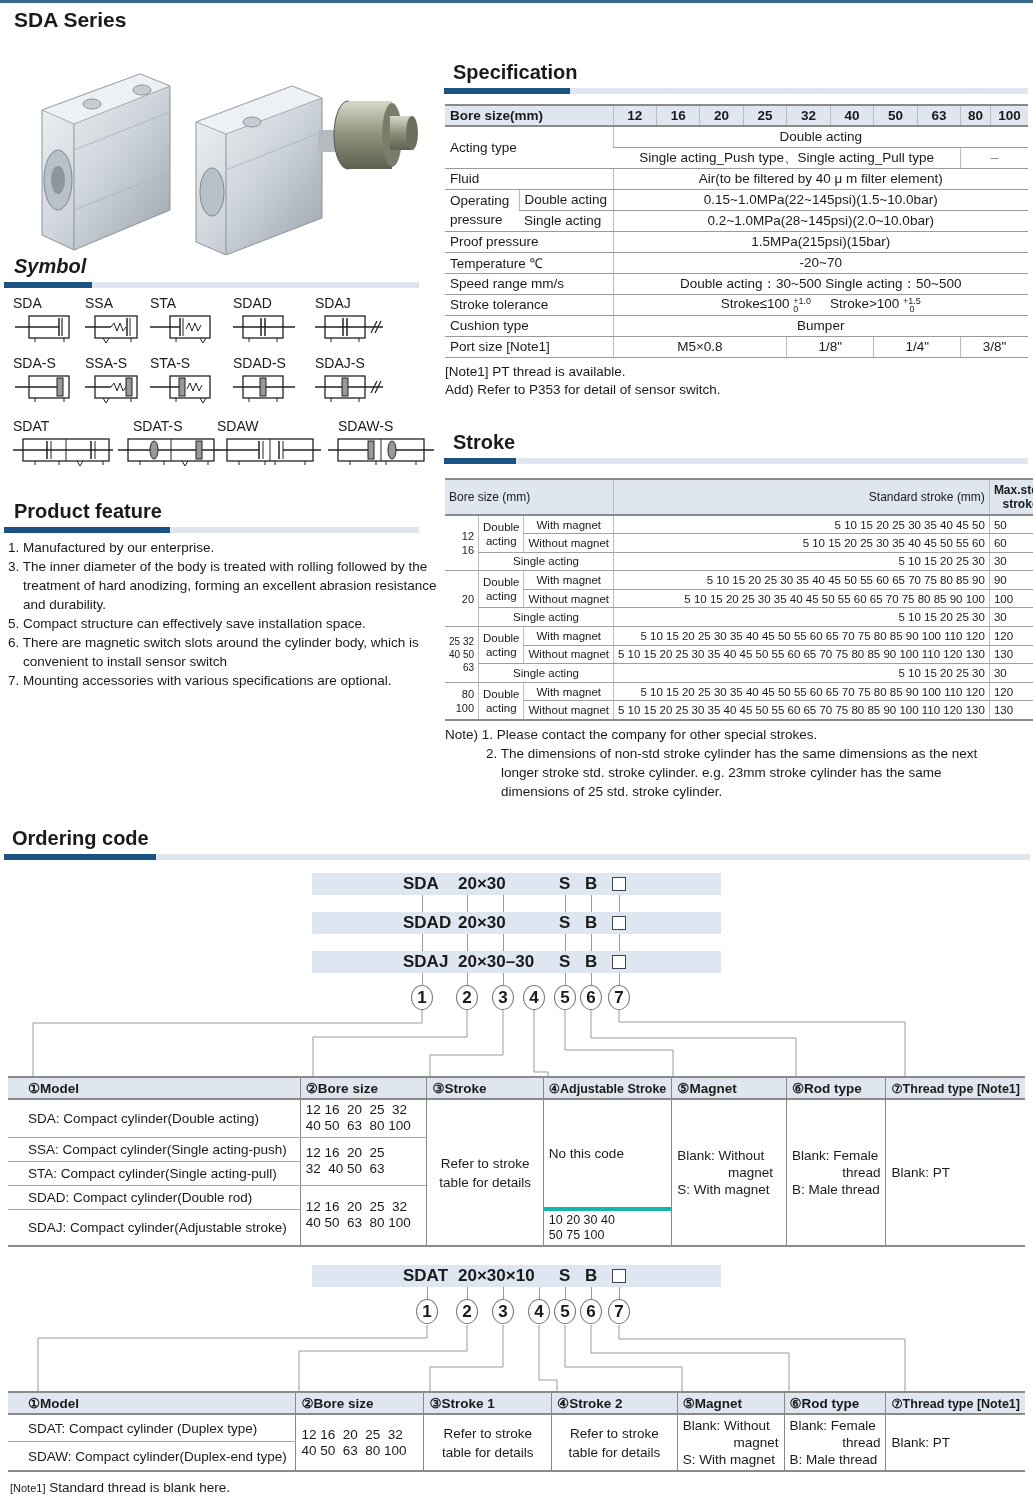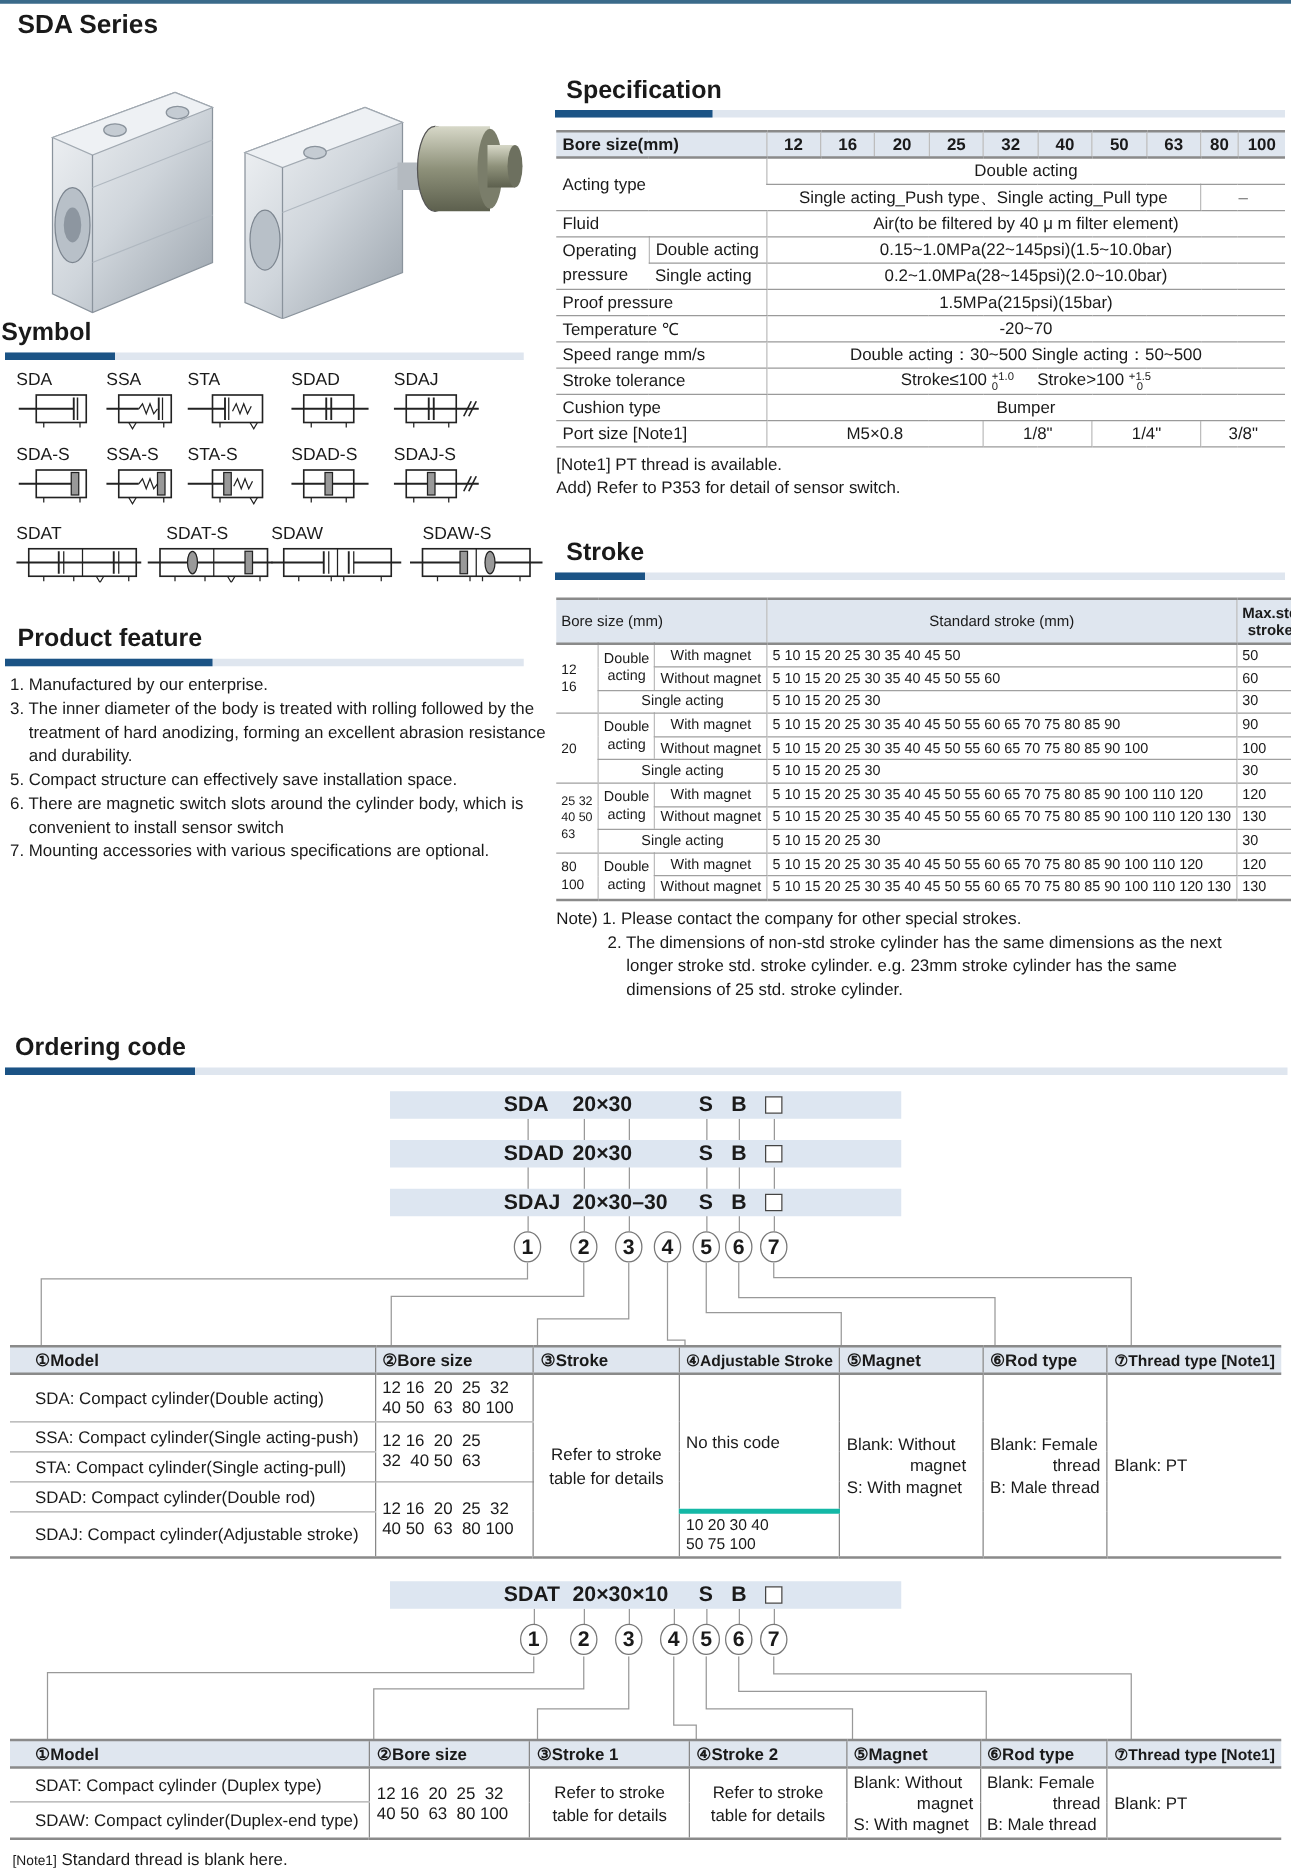--- a/index.html
+++ b/index.html
@@ -15,22 +15,22 @@
   table { border-collapse: collapse; font-size: 13px; }
   td, th { font-weight: normal; }
   .spec { left: 445px; top: 104px; width: 583px; font-size: 13.5px; }
   .spec td { border-bottom: 1px solid #9a9a9a; border-left: 1px solid #bdbdbd; padding: 1px 5px; height: 21px; white-space: nowrap; }
   .spec td:first-child { border-left: none; }
   .spec tr.head td { background: #dfe6ef; font-weight: bold; text-align: center; border-top: 2px solid #8a8a8a; border-bottom: 2px solid #8a8a8a; }
   .spec tr.head td.lbl { text-align: left; }
   .spec .c { text-align: center; }
   .note { font-size: 13.5px; line-height: 18px; color: #1a1a1a; }
   .stroke { left: 445px; top: 478px; width: 583px; font-size: 11.5px; }
-  .stroke td { border-bottom: 1px solid #a0a0a0; border-left: 1px solid #bdbdbd; padding: 0 4px; height: 18.6px; white-space: nowrap; }
-  .stroke tr.head td { background: #dfe6ef; border-top: 2px solid #8a8a8a; border-bottom: 2px solid #8a8a8a; text-align: center; height: 36px; font-size: 12px; }
+  .stroke td { border-bottom: 1px solid #a0a0a0; border-left: 1px solid #bdbdbd; padding: 0 4px; height: 18.6px; white-space: nowrap; text-align: right; }
+  .stroke tr.head td { background: #dfe6ef; border-top: 2px solid #8a8a8a; border-bottom: 2px solid #8a8a8a; height: 36px; font-size: 12px; }
   .stroke tr.head td.lbl { text-align: left; }
   .stroke .c { text-align: center; }
   .stroke td.bore { font-size: 11px; line-height: 14px; border-left: none; }
   .stroke td.act { text-align: center; line-height: 14px; }
   .stroke td.mx { text-align: left; }
   .features { left: 8px; top: 538px; width: 430px; font-size: 13.5px; line-height: 19px; }
   .features li { list-style: none; padding-left: 15px; text-indent: -15px; }
   .sym-grid { left: 5px; top: 295px; width: 432px; height: 175px; }
   .sym { position: absolute; font-size: 14px; color: #1a1a1a; }
   .sym svg { display: block; margin-top: 2px; }
@@ -91,21 +91,21 @@
       <rect x="288" y="70" width="18" height="22" fill="#b4bac0"></rect>
       <ellipse cx="318" cy="75" rx="14" ry="34" fill="url(#steel)" stroke="#555"></ellipse>
       <rect x="318" y="41" width="44" height="68" fill="url(#steel)"></rect>
       <ellipse cx="362" cy="75" rx="10" ry="32" fill="#7a7d6a"></ellipse>
       <rect x="360" y="56" width="22" height="34" fill="url(#steel)"></rect>
       <ellipse cx="382" cy="73" rx="6" ry="17" fill="#6d705f"></ellipse>
     </g>
   </svg>
 </div>
 
-<div class="abs sec-title" style="left:1px; top:255px;">Symbol</div>
+<div class="abs sec-title" style="left:14px; top:255px;font-style:italic;">Symbol</div>
 <div class="abs sec-bar" style="left:4px; top:282px; width:415px;">
     <div class="accent" style="width:88px;"></div>
   </div>
 
 <div class="abs sym-grid">
 
   <div class="sym" style="left:8px; top:0;">
     <span>SDA</span>
     <svg width="62" height="30">
         <rect x="16" y="3" width="40" height="22" fill="none" stroke="#222" stroke-width="1.3"></rect>

